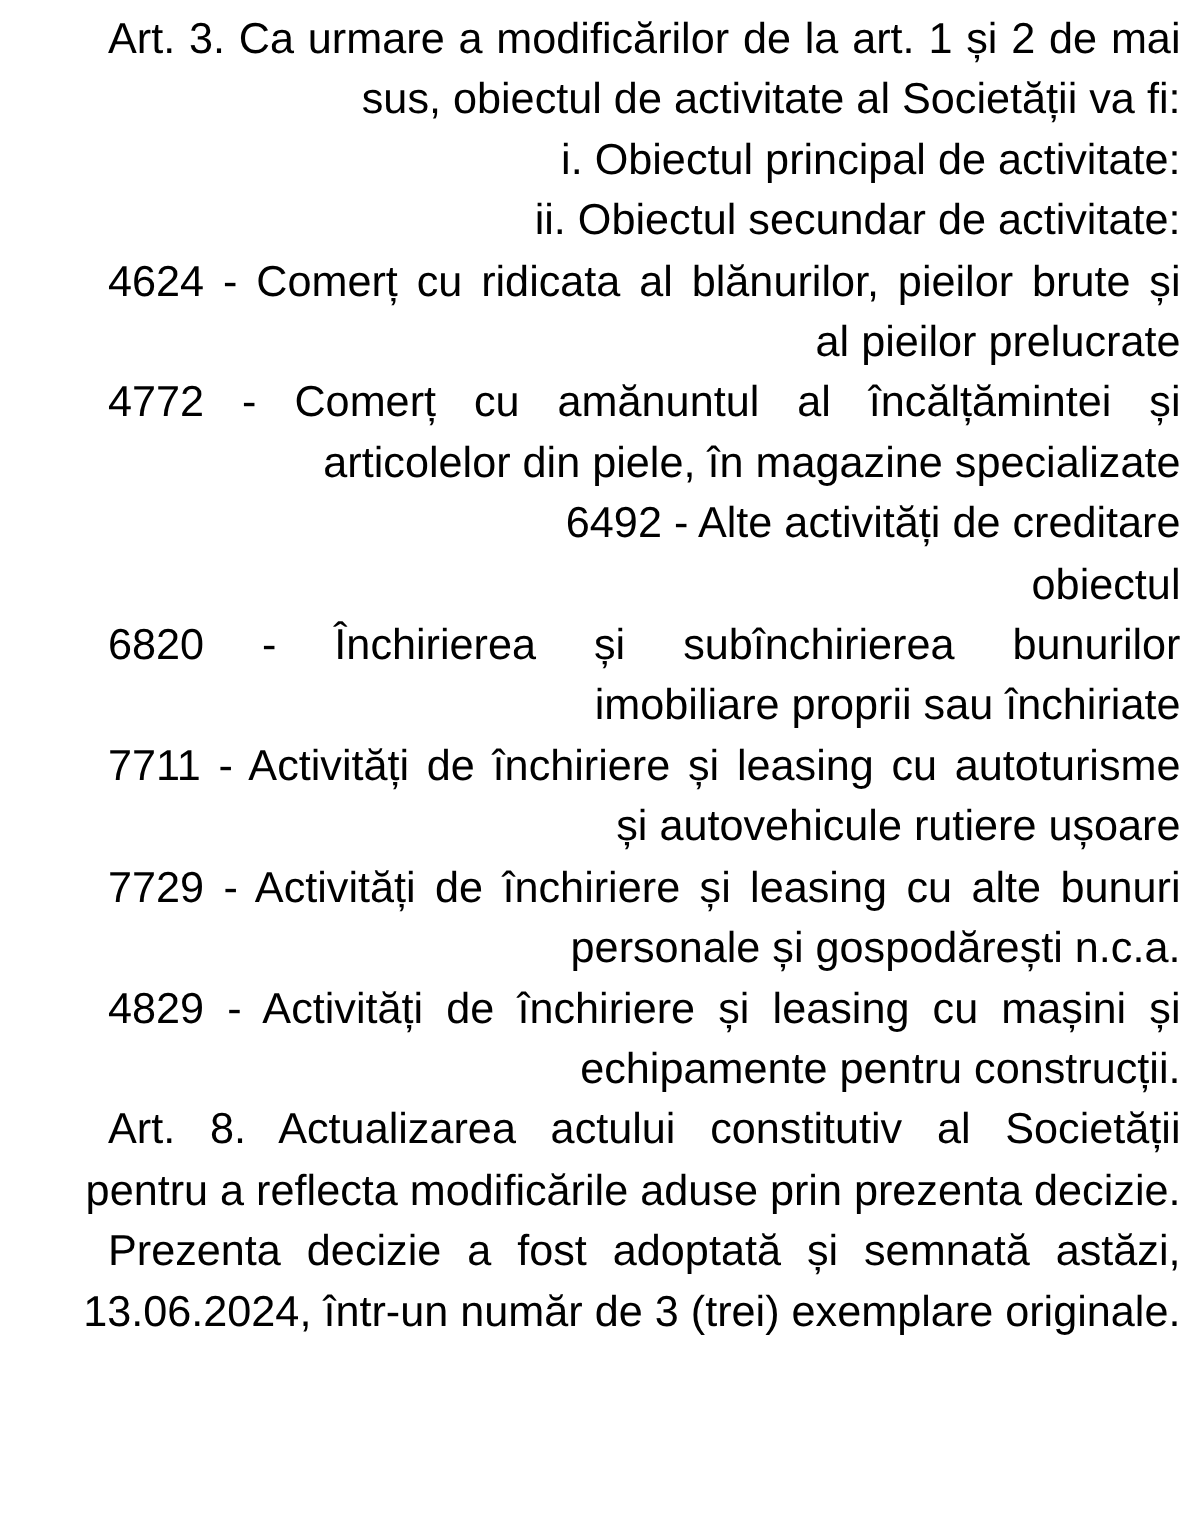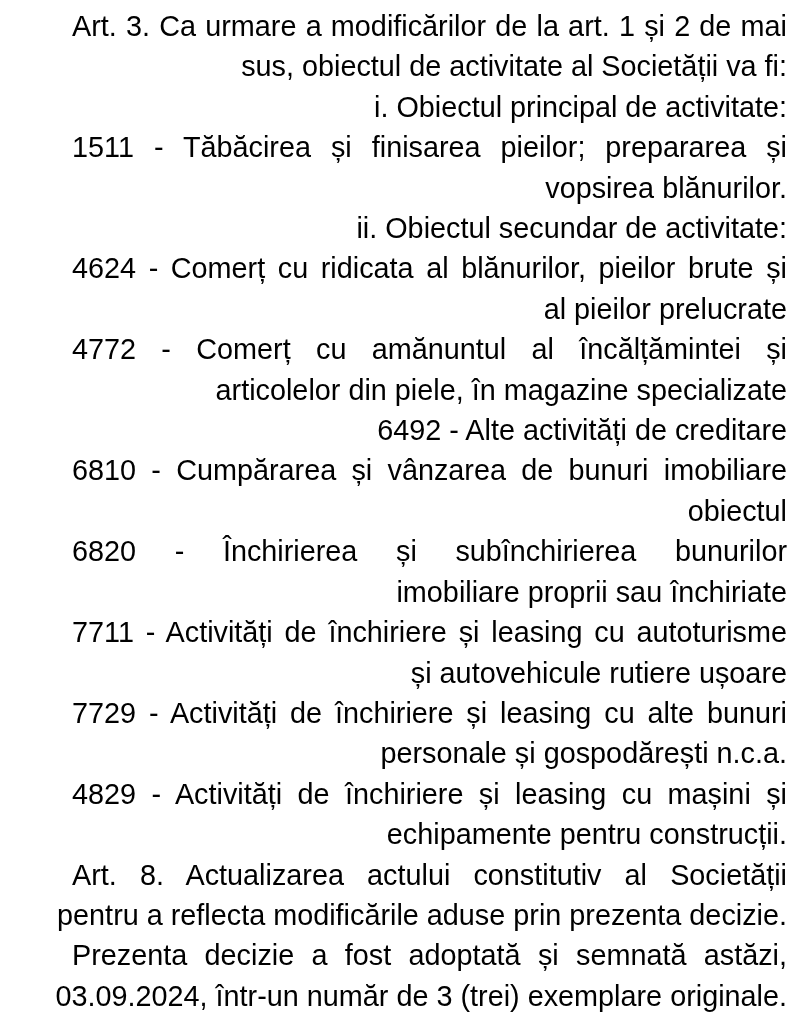--- a/index.html
+++ b/index.html
@@ -48,39 +48,34 @@
 <div class="page">
   <div class="doc" style="color: rgb(0, 0, 0);">
       <div class="para">
         <div class="line first fill">Art. 3. Ca urmare a modificărilor de la art. 1 și 2 de mai</div>
         <div class="line">sus, obiectul de activitate al Societății va fi:</div>
       </div>
       <div class="para">
         <div class="line first">i. Obiectul principal de activitate:</div>
       </div>
       <div class="para">
-        <div class="line first fill">1511 - Tăbăcirea și finisarea pieilor; prepararea și</div>
-        <div class="line">vopsirea blănurilor.</div>
-      </div>
-      <div class="para">
         <div class="line first">ii. Obiectul secundar de activitate:</div>
       </div>
       <div class="para">
         <div class="line first fill">4624 - Comerț cu ridicata al blănurilor, pieilor brute și</div>
         <div class="line">al pieilor prelucrate</div>
       </div>
       <div class="para">
         <div class="line first fill">4772 - Comerț cu amănuntul al încălțămintei și</div>
         <div class="line">articolelor din piele, în magazine specializate</div>
       </div>
       <div class="para">
         <div class="line first">6492 - Alte activități de creditare</div>
       </div>
       <div class="para">
-        <div class="line first fill">6810 - Cumpărarea și vânzarea de bunuri imobiliare</div>
         <div class="line">obiectul</div>
       </div>
       <div class="para">
         <div class="line first fill">6820 - Închirierea și subînchirierea bunurilor</div>
         <div class="line">imobiliare proprii sau închiriate</div>
       </div>
       <div class="para">
         <div class="line first fill">7711 - Activități de închiriere și leasing cu autoturisme</div>
         <div class="line">și autovehicule rutiere ușoare</div>
       </div>
@@ -91,16 +86,16 @@
       <div class="para">
         <div class="line first fill">4829 - Activități de închiriere și leasing cu mașini și</div>
         <div class="line">echipamente pentru construcții.</div>
       </div>
       <div class="para">
         <div class="line first fill">Art. 8. Actualizarea actului constitutiv al Societății</div>
         <div class="line">pentru a reflecta modificările aduse prin prezenta decizie.</div>
       </div>
       <div class="para">
         <div class="line first fill">Prezenta decizie a fost adoptată și semnată astăzi,</div>
-        <div class="line">03.09.2024, într-un număr de 3 (trei) exemplare originale.</div>
+        <div class="line">13.06.2024, într-un număr de 3 (trei) exemplare originale.</div>
       </div>
     </div>
 </div>
 
 </body></html>

